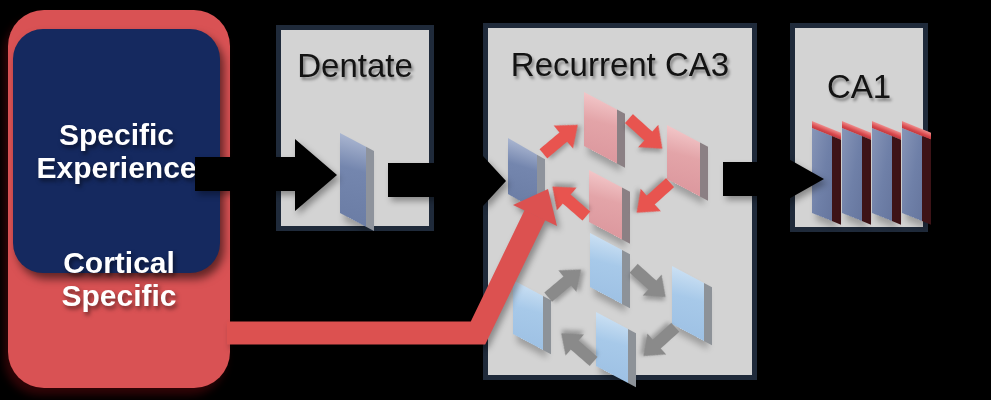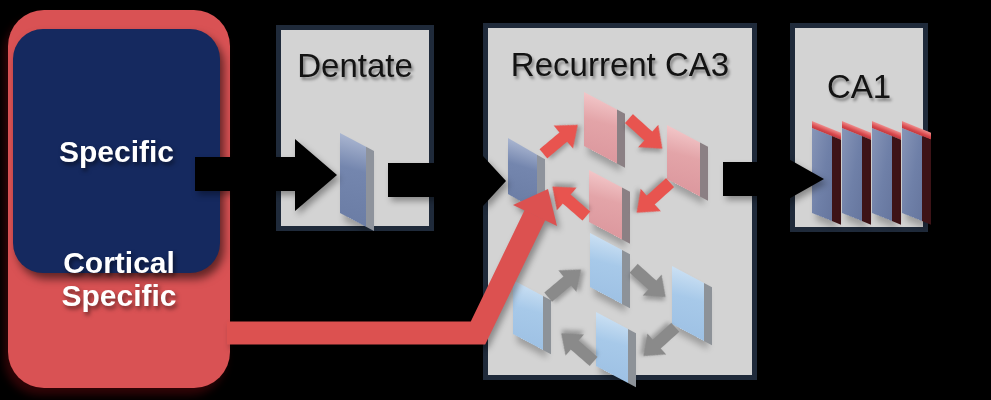--- a/index.html
+++ b/index.html
@@ -50,20 +50,21 @@
 </style>
 </head>
 <body>
 
 <div class="canvas">
 
   <div class="cortical">
     <div class="experience">
       <div class="white-label">
         <div>Specific</div>
+        <div>Experience</div>
       </div>
     </div>
     <div class="ctx-label white-label">
       <div>Cortical</div>
       <div>Specific</div>
     </div>
   </div>
 
   <div class="gbox dg">
     <div class="box-title" style="top:16px;">

